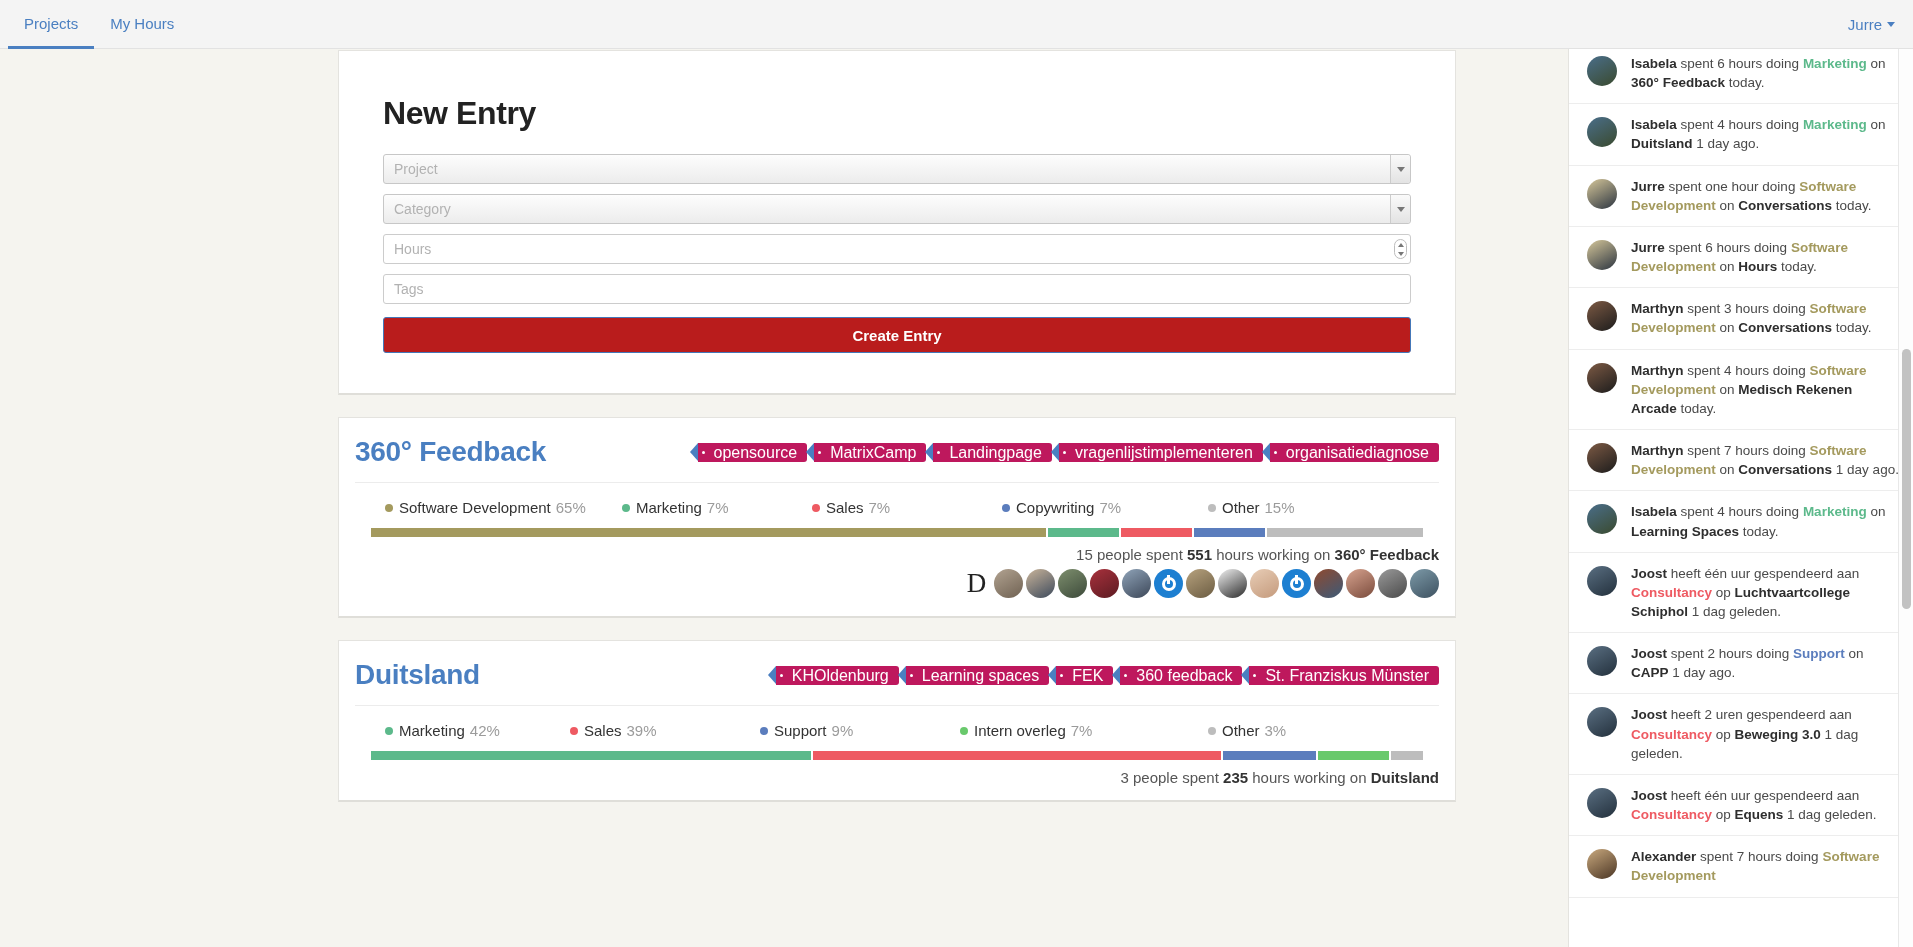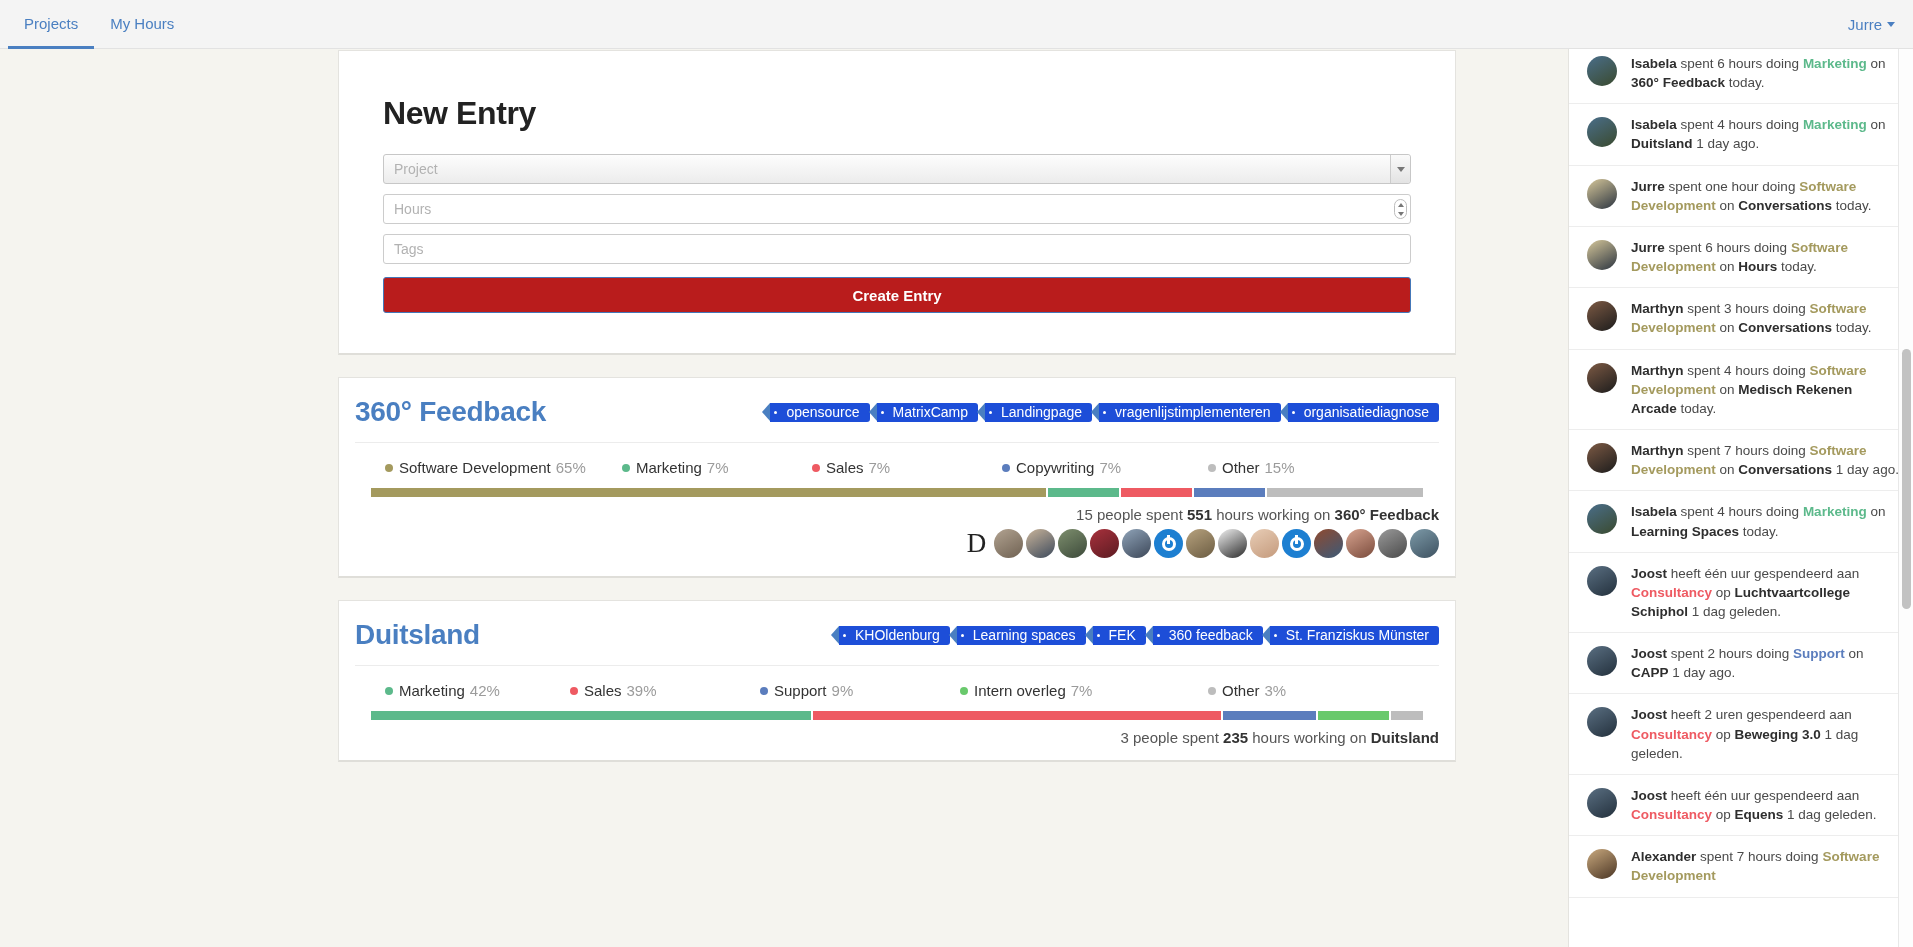--- a/index.html
+++ b/index.html
@@ -165,23 +165,23 @@
   .proj-title {
     font-size: 28px;
     font-weight: bold;
     color: #4a7fc1;
     letter-spacing: -0.3px;
     cursor: pointer;
   }
   .tags { margin-left: auto; display: flex; gap: 7px; align-items: center; }
   .tag {
     position: relative;
-    background: #1d4ed8;
+    background: #be185d;
     color: #fff;
-    font-size: 14px;
+    font-size: 16px;
     height: 19px;
     line-height: 19px;
     padding: 0 10px 0 16px;
     border-radius: 0 3px 3px 0;
     white-space: nowrap;
     cursor: pointer;
   }
   .tag::before {
     content: "";
     position: absolute;
@@ -354,20 +354,26 @@
         <div class="entry-pad">
           <div class="entry-title">New Entry</div>
 
           <div class="field">
             <div class="ctrl select placeholder">Project</div>
             <div class="sel-arrow">
                 <i></i>
               </div>
           </div>
 
+          <div class="field">
+            <div class="ctrl select placeholder">Category</div>
+            <div class="sel-arrow">
+                <i></i>
+              </div>
+          </div>
 
           <div class="field">
             <div class="ctrl placeholder">Hours</div>
             <div class="spin">
                 <i class="up"></i>
                 <i class="dn"></i>
               </div>
           </div>
 
 

